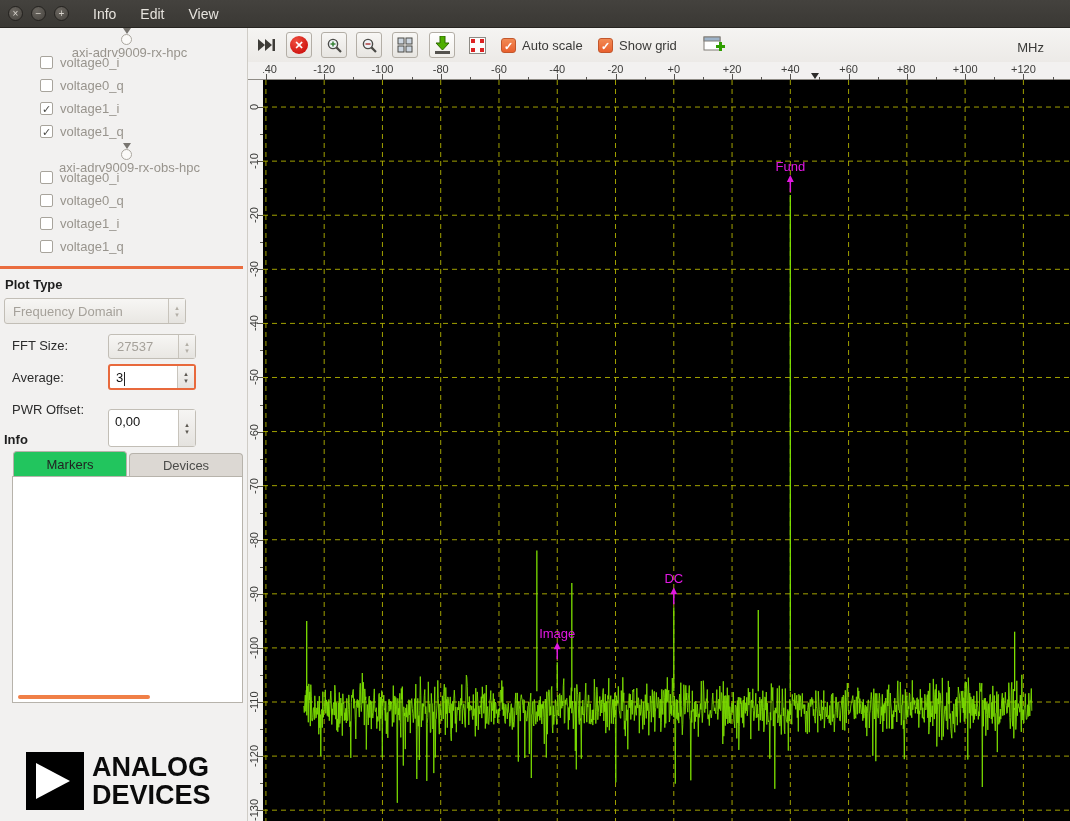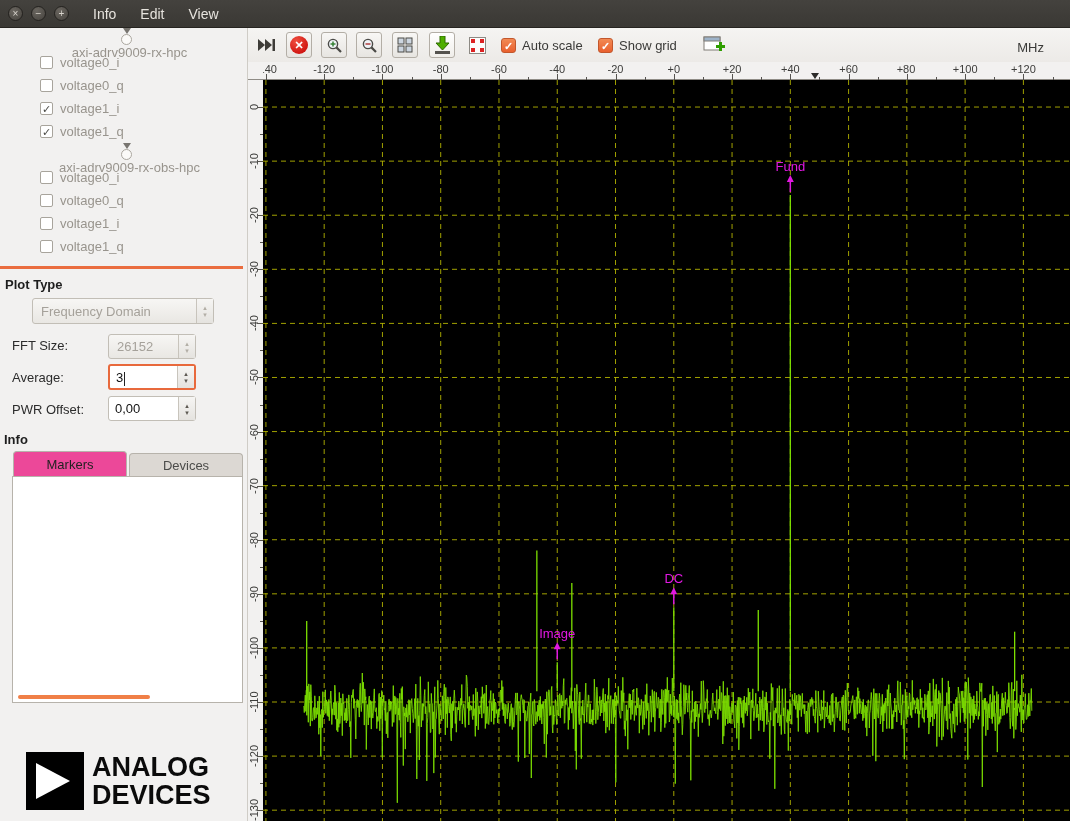--- a/index.html
+++ b/index.html
@@ -44,21 +44,21 @@
   .spin-btns { position:absolute; right:0; top:0; bottom:0; width:17px; border-left:1px solid #c8c4bc;
     background:linear-gradient(#f6f5f3,#e5e3df); display:flex; flex-direction:column;
     align-items:center; justify-content:center; color:#5d5952; font-size:7px; line-height:7px; }
   .combo .spin-btns { color:#b2aea6; }
   .focus-orange { border:2px solid #e8693c !important; }
   .caret { display:inline-block; width:1px; height:14px; background:#222; vertical-align:middle; margin-left:1px; }
 
   .tabs { position:absolute; left:13px; top:0; display:flex; }
   .tab { width:114px; height:25px; font-size:13px; text-align:center; line-height:25px;
     border:1px solid #b7b3ab; border-bottom:none; border-radius:4px 4px 0 0; }
-  .tab.active { background:#ec4899; color:#222; position:relative; z-index:2; }
+  .tab.active { background:#22c55e; color:#222; position:relative; z-index:2; }
   .tab.inactive { background:#dcd8d3; color:#4c4c4a; margin-left:2px; height:23px; margin-top:2px; line-height:23px; }
   .info-content { position:absolute; left:12px; top:25px; width:231px; height:227px;
     background:#ffffff; border:1px solid #b7b3ab; padding:3px 2px 0 4px; overflow:hidden; }
   .readout-line { font-size:13px; color:#0c0c0c; line-height:16px; white-space:nowrap; }
   .hscroll { position:absolute; left:5px; bottom:3px; width:132px; height:4px;
     background:#f07f47; border-radius:2px; }
 
   .logo-block { position:absolute; left:26px; top:724px; display:flex; align-items:center; }
   .logo-text { margin-left:8px; font-weight:bold; font-size:27px; line-height:28px;
     color:#0b0b0b; letter-spacing:0px; }
@@ -151,45 +151,45 @@
         </div>
         <div class="tree-row channel">
           <div class="cbox"></div>
           <span>voltage1_q</span>
         </div>
       </div>
     <div class="orange-rule"></div>
 
     <div class="section-title">Plot Type</div>
     <div class="ctl-row" style="height:34px;">
-      <div class="combo" style="left:32px; top:2px; width:182px;">
+      <div class="combo" style="left:4px; top:2px; width:182px;">
         <span class="val">Frequency Domain</span>
         <span class="spin-btns">▴<br>▾</span>
       </div>
     </div>
 
     <div class="ctl-row">
       <span class="ctl-label">FFT Size:</span>
       <div class="combo" style="left:108px; top:4px; width:88px; height:25px;">
-        <span class="val" style="padding-top:4px; color:#a5a19a;">26152</span>
+        <span class="val" style="padding-top:4px; color:#a5a19a;">27537</span>
         <span class="spin-btns">▴<br>▾</span>
       </div>
     </div>
 
     <div class="ctl-row">
       <span class="ctl-label">Average:</span>
       <div class="spin focus-orange" style="left:108px; top:2px; width:88px;">
         <span class="val" style="padding-top:4px;">3</span><span class="caret"></span>
         <span class="spin-btns">▴<br>▾</span>
       </div>
     </div>
 
     <div class="ctl-row">
       <span class="ctl-label">PWR Offset:</span>
-      <div class="spin" style="left:108px; top:2px; width:88px; height:25px;">
+      <div class="spin" style="left:108px; top:15px; width:88px; height:38px;">
         <span class="val" style="padding-top:4px;">0,00</span>
         <span class="spin-btns">▴<br>▾</span>
       </div>
     </div>
 
     <div class="section-title" style="padding-left:4px;">Info</div>
     <div style="position:relative; height:260px;">
       <div class="tabs">
         <div class="tab active">Markers</div>
         <div class="tab inactive">Devices</div>

